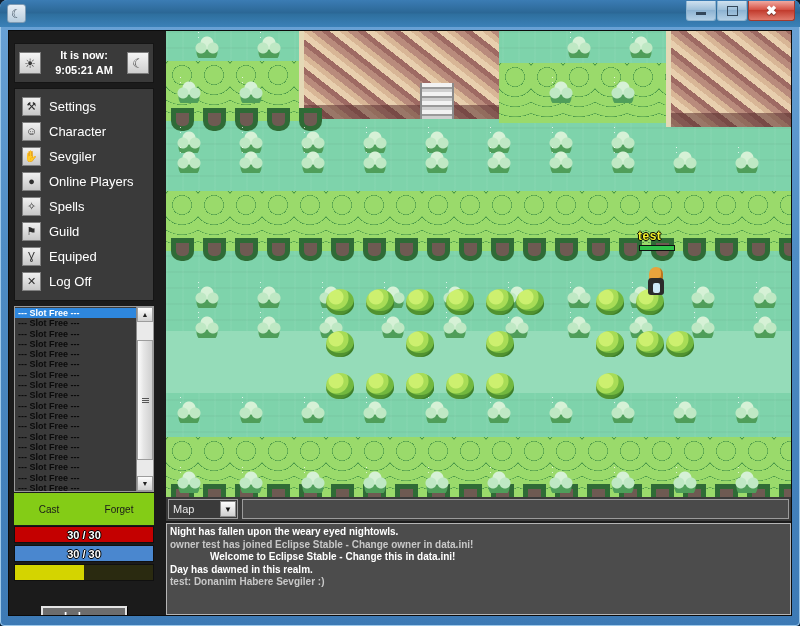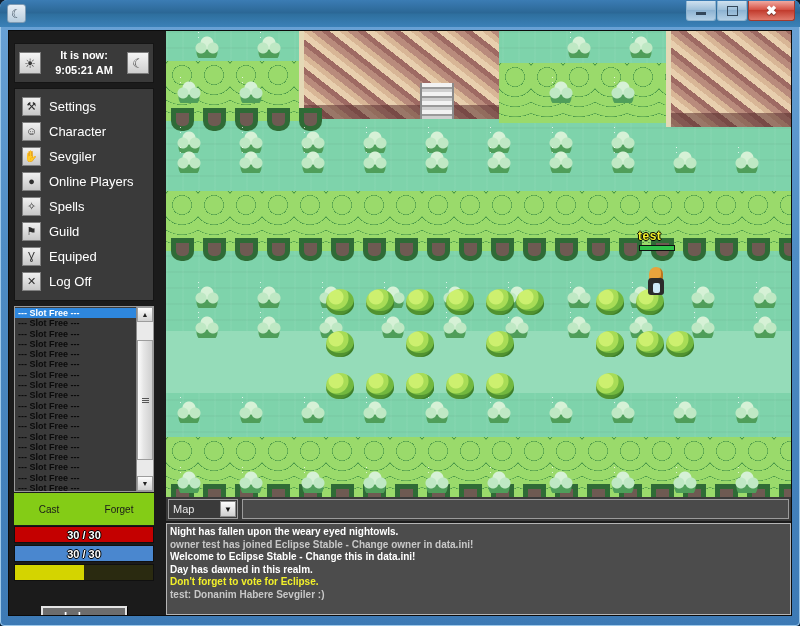--- a/index.html
+++ b/index.html
@@ -658,20 +658,19 @@
       <div id="map-select">
         <span>Map</span>
         <div id="map-chevron">▼</div>
       </div>
       <input id="chat-input" type="text" value="" placeholder="" style="">
     </div>
 
     <div id="chatlog">
         <div class="chat-line" style="color: rgb(255, 255, 255);">Night has fallen upon the weary eyed nightowls.</div>
         <div class="chat-line" style="color: rgb(200, 200, 200);">owner test has joined Eclipse Stable - Change owner in data.ini!</div>
-        <div class="chat-line" style="color: rgb(255, 255, 255);">Welcome to Eclipse Stable - Change this in data.ini!</div>
+        <div class="chat-line" style="color: rgb(255, 255, 255); margin-left: 40px;">Welcome to Eclipse Stable - Change this in data.ini!</div>
         <div class="chat-line" style="color: rgb(255, 255, 255);">Day has dawned in this realm.</div>
-        <div class="chat-line" style="color: rgb(242, 240, 42);">Don't forget to vote for Eclipse.</div>
         <div class="chat-line" style="color: rgb(200, 200, 200);">test: Donanim Habere Sevgiler :)</div>
       </div>
 
   </div>
 </div>
 
 </body></html>

